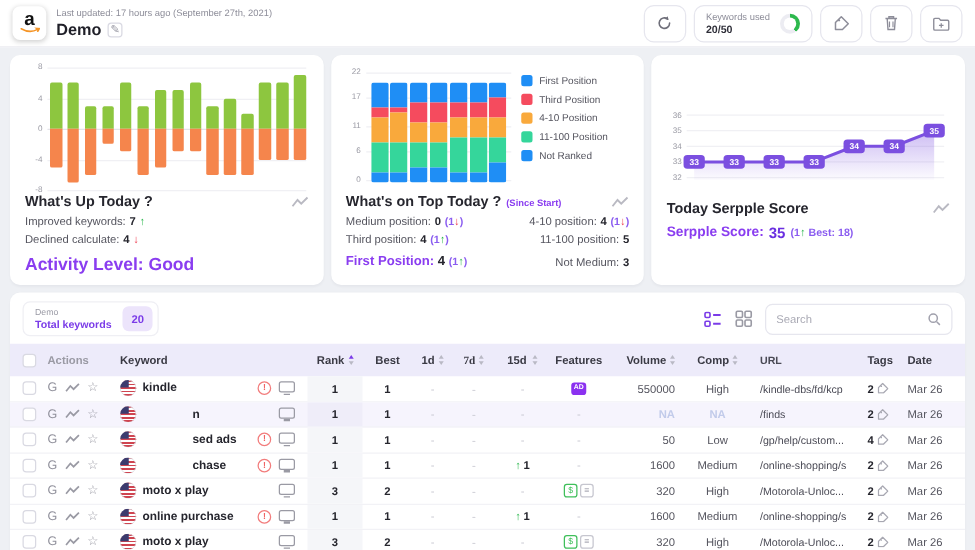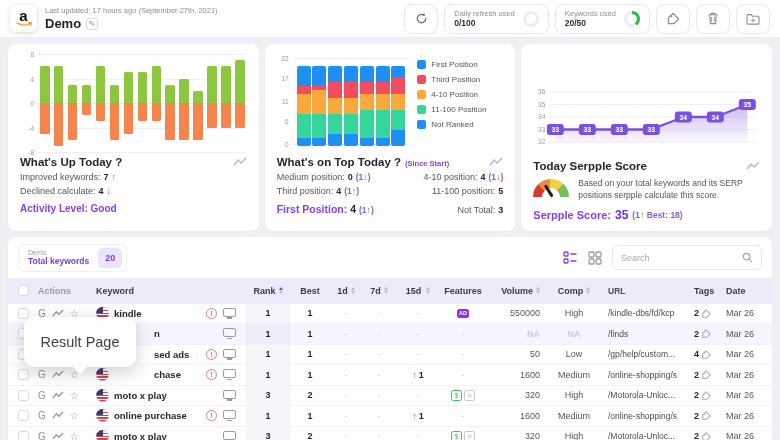--- a/index.html
+++ b/index.html
@@ -29,21 +29,21 @@
   .cards { display:flex; gap:6px; margin:6px 8px; }
   .card { background:#fff; border-radius:8px; flex:1; padding:8px 12px 9px; box-shadow:0 1px 2px rgba(20,20,40,.04); }
   .cardtitle { display:flex; align-items:baseline; gap:4px; font-size:11.5px; font-weight:bold; color:#26262e; margin-top:4px; }
   .cardtitle .sub { font-size:7.5px; color:#8a3df0; font-weight:bold; }
   .cardtitle svg { margin-left:auto; align-self:center; }
   .statline { font-size:9px; color:#55555f; margin-top:4px; display:flex; align-items:flex-start; gap:3px; }
   .statline b { color:#26262e; }
   .arr { font-weight:bold; font-size:9px; }
   .arr.up { color:#27b64a; }
   .arr.down { color:#ee3b4e; }
-  .accentline { font-size:10px; font-weight:bold; color:#8a3df0; margin-top:7px; }
+  .accentline { font-size:14px; font-weight:bold; color:#8a3df0; margin-top:7px; }
   .delta { color:#8a5cf0; font-size:8.5px; font-weight:bold; }
 
   
   .c1 { position:relative; height:98px; margin-top:2px; }
   .c1 .grid { position:absolute; left:18px; right:2px; height:1px; background:#f0f0f4; }
   .c1 .grid.zero { background:#e4e4ea; }
   .c1 .ylab { position:absolute; left:0; width:14px; text-align:right; font-size:6.5px; color:#9a9aa4; transform:translateY(-50%); }
   .c1bars { position:absolute; left:20px; right:2px; top:0; bottom:0; display:flex; justify-content:space-between; }
   .c1col { position:relative; width:9.5px; }
   .c1col .up1 { position:absolute; bottom:50%; left:0; right:0; background:#8dc63f; border-radius:1.5px 1.5px 0 0; }
@@ -92,21 +92,21 @@
   .trow.hover { background:#f6f4fd; }
   .cell { display:flex; align-items:center; min-width:0; }
   .c-check { width:30px; justify-content:center; flex:0 0 auto; }
   .c-actions { width:58px; gap:6px; flex:0 0 auto; color:#9a9aa4; }
   .c-keyword { flex:1 1 auto; gap:5px; position:relative; }
   .c-rank { width:44px; justify-content:center; flex:0 0 auto; align-self:stretch; background:#f5f6f9; }
   .trow.hover .c-rank { background:#efedf9; }
   .thead .c-rank { background:transparent; }
   .c-best { width:40px; justify-content:center; flex:0 0 auto; }
   .c-1d { width:32px; justify-content:center; flex:0 0 auto; }
-  .c-7d { width:34px; justify-content:center; flex:0 0 auto; }
+  .c-7d { width:34px; justify-content:center; flex:0 0 auto;font-family:Liberation Serif, serif; }
   .c-15d { width:44px; justify-content:center; flex:0 0 auto; gap:2px; }
   .c-feat { width:46px; justify-content:center; flex:0 0 auto; gap:2px; }
   .c-vol { width:54px; justify-content:flex-end; flex:0 0 auto; }
   .c-comp { width:68px; justify-content:center; flex:0 0 auto; }
   .c-url { width:84px; flex:0 0 auto; font-size:8.5px; color:#4a4a55; overflow:hidden; white-space:nowrap; }
   .c-tags { width:34px; flex:0 0 auto; gap:3px; justify-content:flex-start; padding-left:2px; }
   .c-date { width:46px; flex:0 0 auto; }
   .cell b { color:#26262e; }
   .dash { color:#c9c9d2; }
   .na { color:#c2cbea; font-weight:bold; }
@@ -154,27 +154,20 @@
       <span class="projname">Demo</span>
       <span class="editicon">✎</span>
     </span>
   </div>
   <div class="topright">
     <div class="iconbtn">
       <svg width="13" height="13" viewBox="0 0 14 14">
           <path d="M11.5 7a4.5 4.5 0 1 1-1.6-3.4" fill="none" stroke="#6f6f7a" stroke-width="1.4" stroke-linecap="round"></path>
           <path d="M10 1l.3 3-3-.6z" fill="#6f6f7a"></path>
         </svg>
-    </div>
-    <div class="statbox">
-      <div>
-        <div class="lbl">Daily refresh used</div>
-        <div class="val">0/100</div>
-      </div>
-      <div class="ring"></div>
     </div>
     <div class="statbox">
       <div>
         <div class="lbl">Keywords used</div>
         <div class="val">20/50</div>
       </div>
       <div class="ring green"></div>
     </div>
     <div class="iconbtn">
       <svg width="13" height="13" viewBox="0 0 14 14">
@@ -406,21 +399,21 @@
         <div class="statline" style="justify-content:flex-end;">
             <span>4-10 position:</span> 
             <b>4</b> 
             <span class="delta"><span>(1</span><span class="arr down">↓</span><span>)</span></span>
           </div>
         <div class="statline" style="justify-content:flex-end;">
             <span>11-100 position:</span> 
             <b>5</b>
           </div>
         <div class="statline" style="justify-content:flex-end; margin-top:9px;">
-            <span>Not Total:</span> 
+            <span>Not Medium:</span> 
             <b>3</b>
           </div>
       </div>
     </div>
   </section>
 
   <section class="card">
     <svg class="c3" id="chart3" viewBox="0 0 226 98" width="100%" height="98">
         <defs>
           <linearGradient id="g3" x1="0" y1="0" x2="0" y2="1">
@@ -454,26 +447,20 @@
              <text x="182" y="65.6" text-anchor="middle" font-size="6.8" font-weight="bold" fill="#fff">34</text>
         <rect x="205.5" y="45" width="17" height="11" rx="3" fill="#7b4fe0"></rect>
              <text x="214" y="53.1" text-anchor="middle" font-size="6.8" font-weight="bold" fill="#fff">35</text>
       </svg>
     <div class="cardtitle">
       <span>Today Serpple Score</span>
       <svg width="14" height="10" viewBox="0 0 14 10">
           <polyline points="1,8 5,3 8,6 13,1" fill="none" stroke="#b9b9c2" stroke-width="1.5"></polyline>
         </svg>
     </div>
-    <div class="gaugerow">
-      <div class="gauge">
-          <div class="needle"></div>
-        </div>
-      <p class="gaugedesc">Based on your total keywords and its SERP positions serpple calculate this score.</p>
-    </div>
     <div class="scoreline">
       <span>Serpple Score:</span>
       <span class="score">35</span>
       <span class="delta"><span>(1</span><span class="arr up">↑</span> <span>Best: 18)</span></span>
     </div>
   </section>
 </div>
 
 <div class="tablecard">
   <div class="toolbar">
@@ -921,14 +908,13 @@
           <b>2</b>
           <svg width="9" height="9" viewBox="0 0 12 12">
             <path d="M1 5.5 L5.5 1 H11 V6.5 L6.5 11 Z" transform="rotate(180 6 6)" fill="none" stroke="#a8a8b2" stroke-width="1.4" stroke-linejoin="round"></path>
             <circle cx="4" cy="4" r="0.9" fill="#a8a8b2"></circle>
           </svg>
         </div>
       <div class="cell c-date">Mar 26</div>
       </div>
     </div>
 
-  <div class="tooltip">Result Page</div>
 </div>
 
 </body></html>

